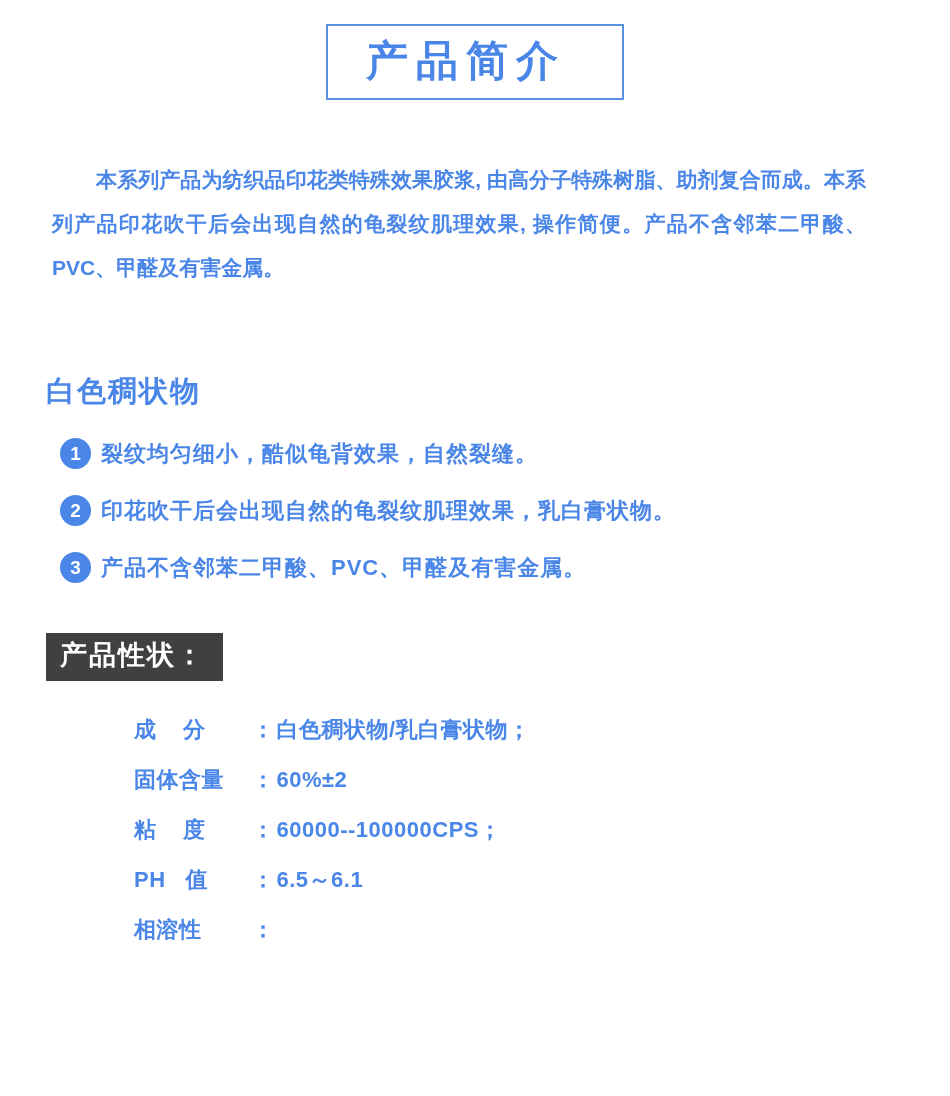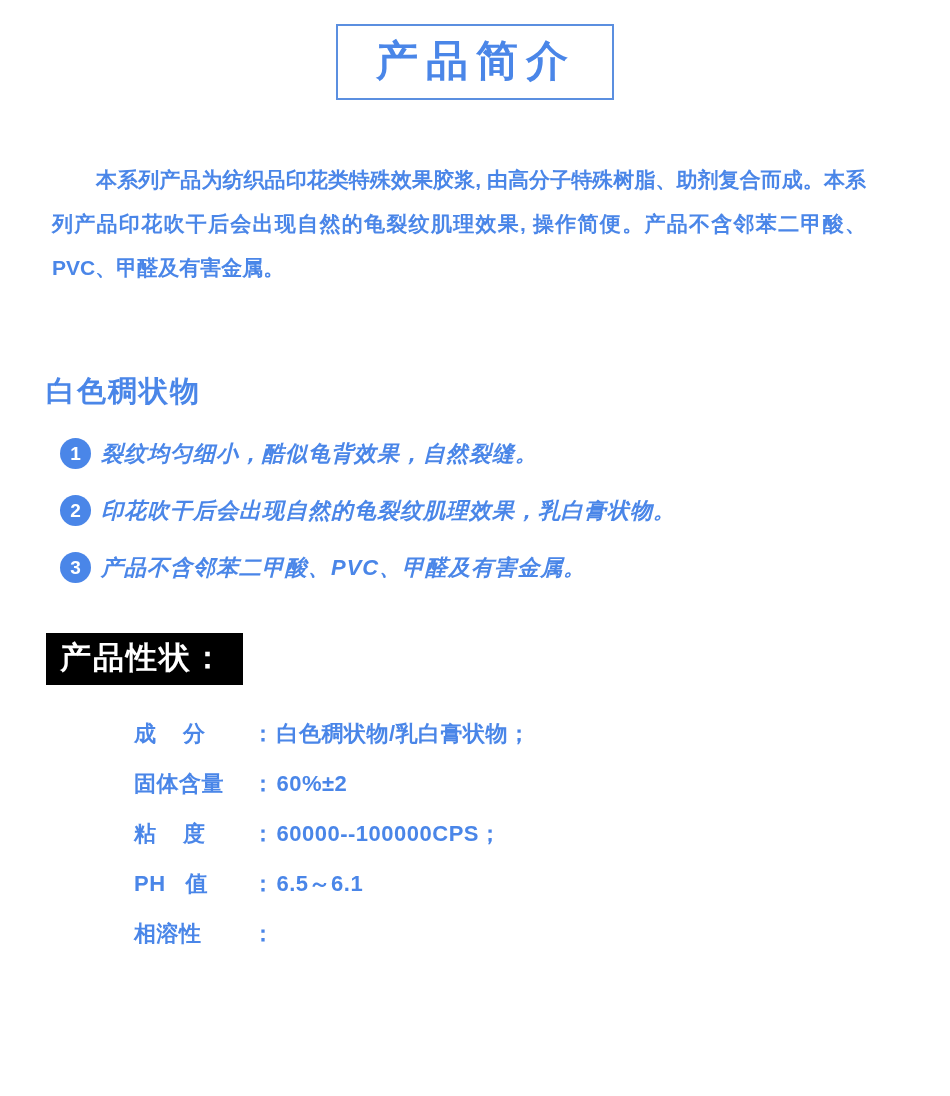--- a/index.html
+++ b/index.html
@@ -22,21 +22,21 @@
   }
 
   
   .title-wrap {
     display: flex;
     justify-content: center;
     padding-top: 24px;
   }
   .title-box {
     border: 2px solid #5b8fe0;
-    padding: 14px 36px 16px 38px;
+    padding: 14px 56px 16px 38px;
     box-sizing: border-box;
   }
   .title-text {
     font-size: 42px;
     font-weight: bold;
     color: #4a86e8;
     letter-spacing: 8px;
     line-height: 1;
     white-space: nowrap;
   }
@@ -81,30 +81,29 @@
     justify-content: center;
     flex: 0 0 auto;
     margin-right: 10px;
     line-height: 1;
   }
   .feature-text {
     font-size: 22px;
     font-weight: bold;
     color: #4a86e8;
     letter-spacing: 1px;
-    font-style: italic;
   }
 
   
   .props-heading {
     display: inline-block;
     margin: 24px 0 0 46px;
-    background: #000000;
+    background: #404040;
     color: #ffffff;
-    font-size: 31px;
+    font-size: 27px;
     font-weight: bold;
     padding: 8px 18px 10px 14px;
     letter-spacing: 2px;
     line-height: 1.1;
   }
   .props-list {
     margin: 34px 0 0 112px;
   }
   .prop-row {
     display: flex;

